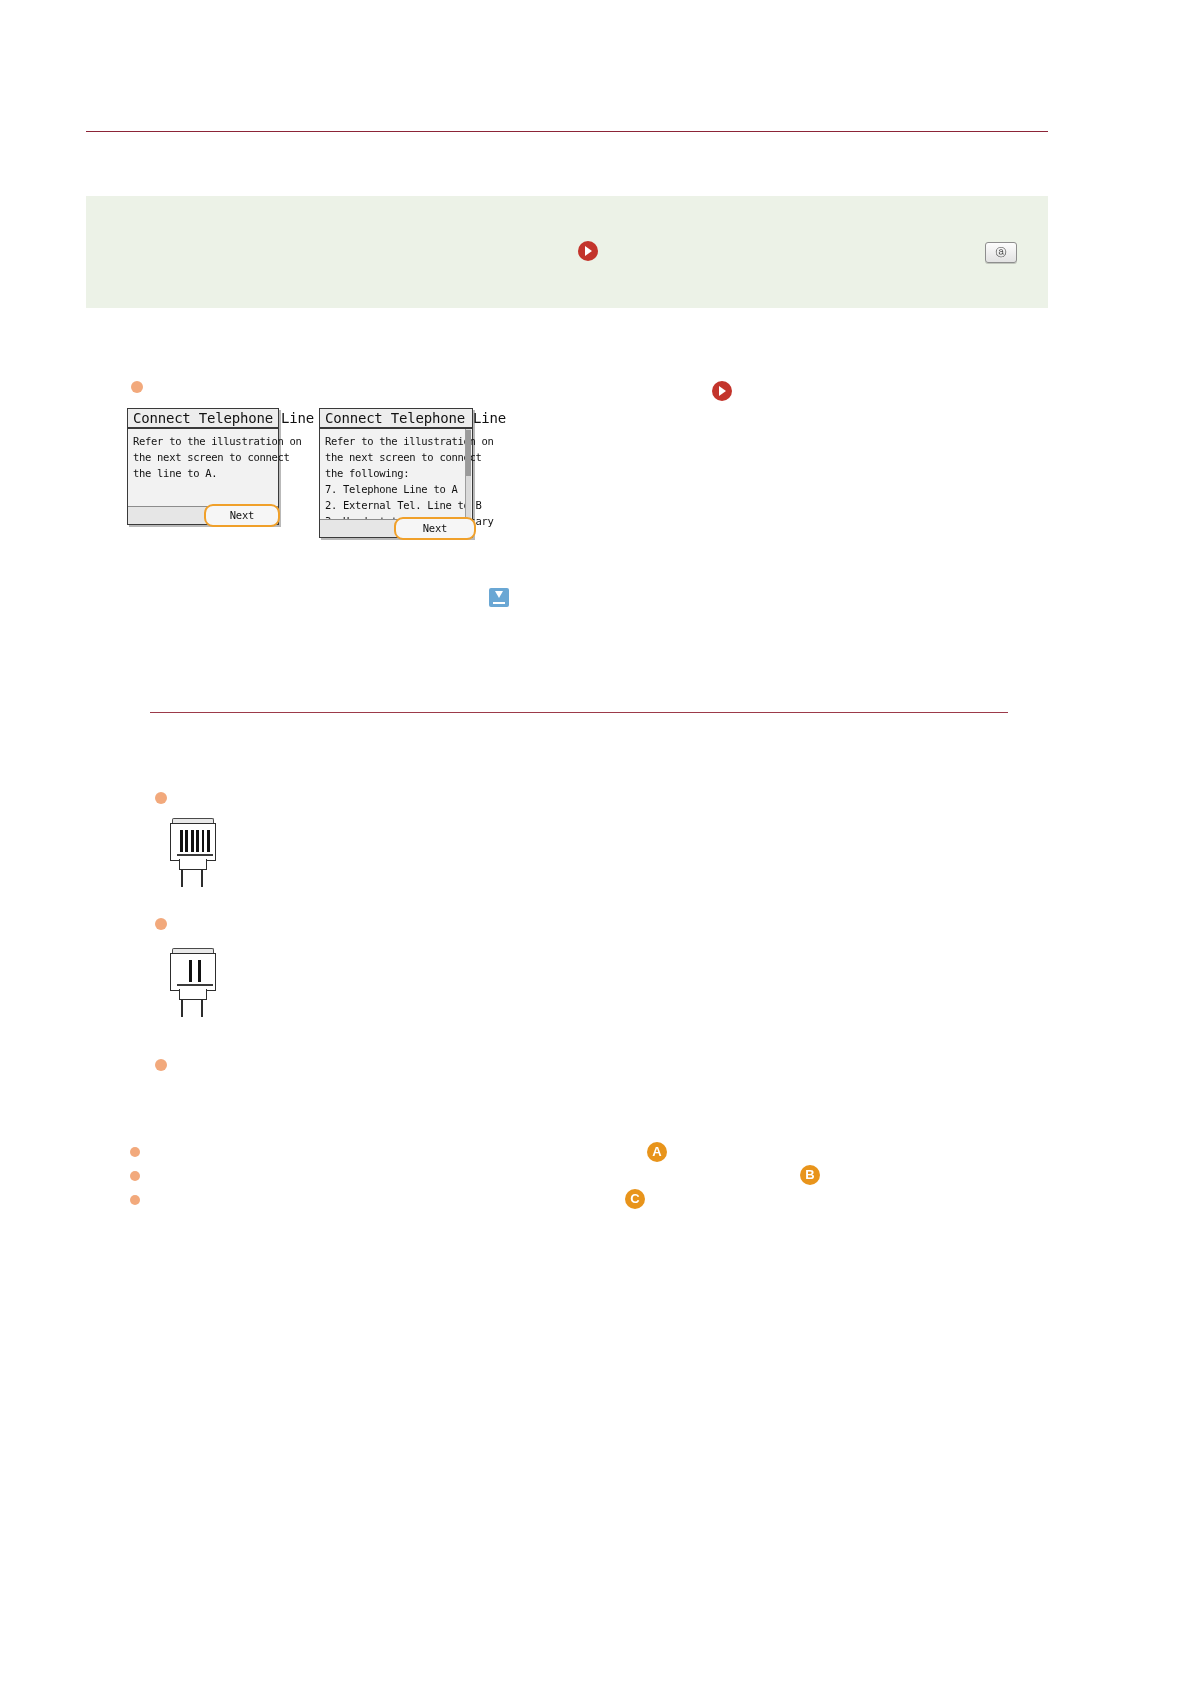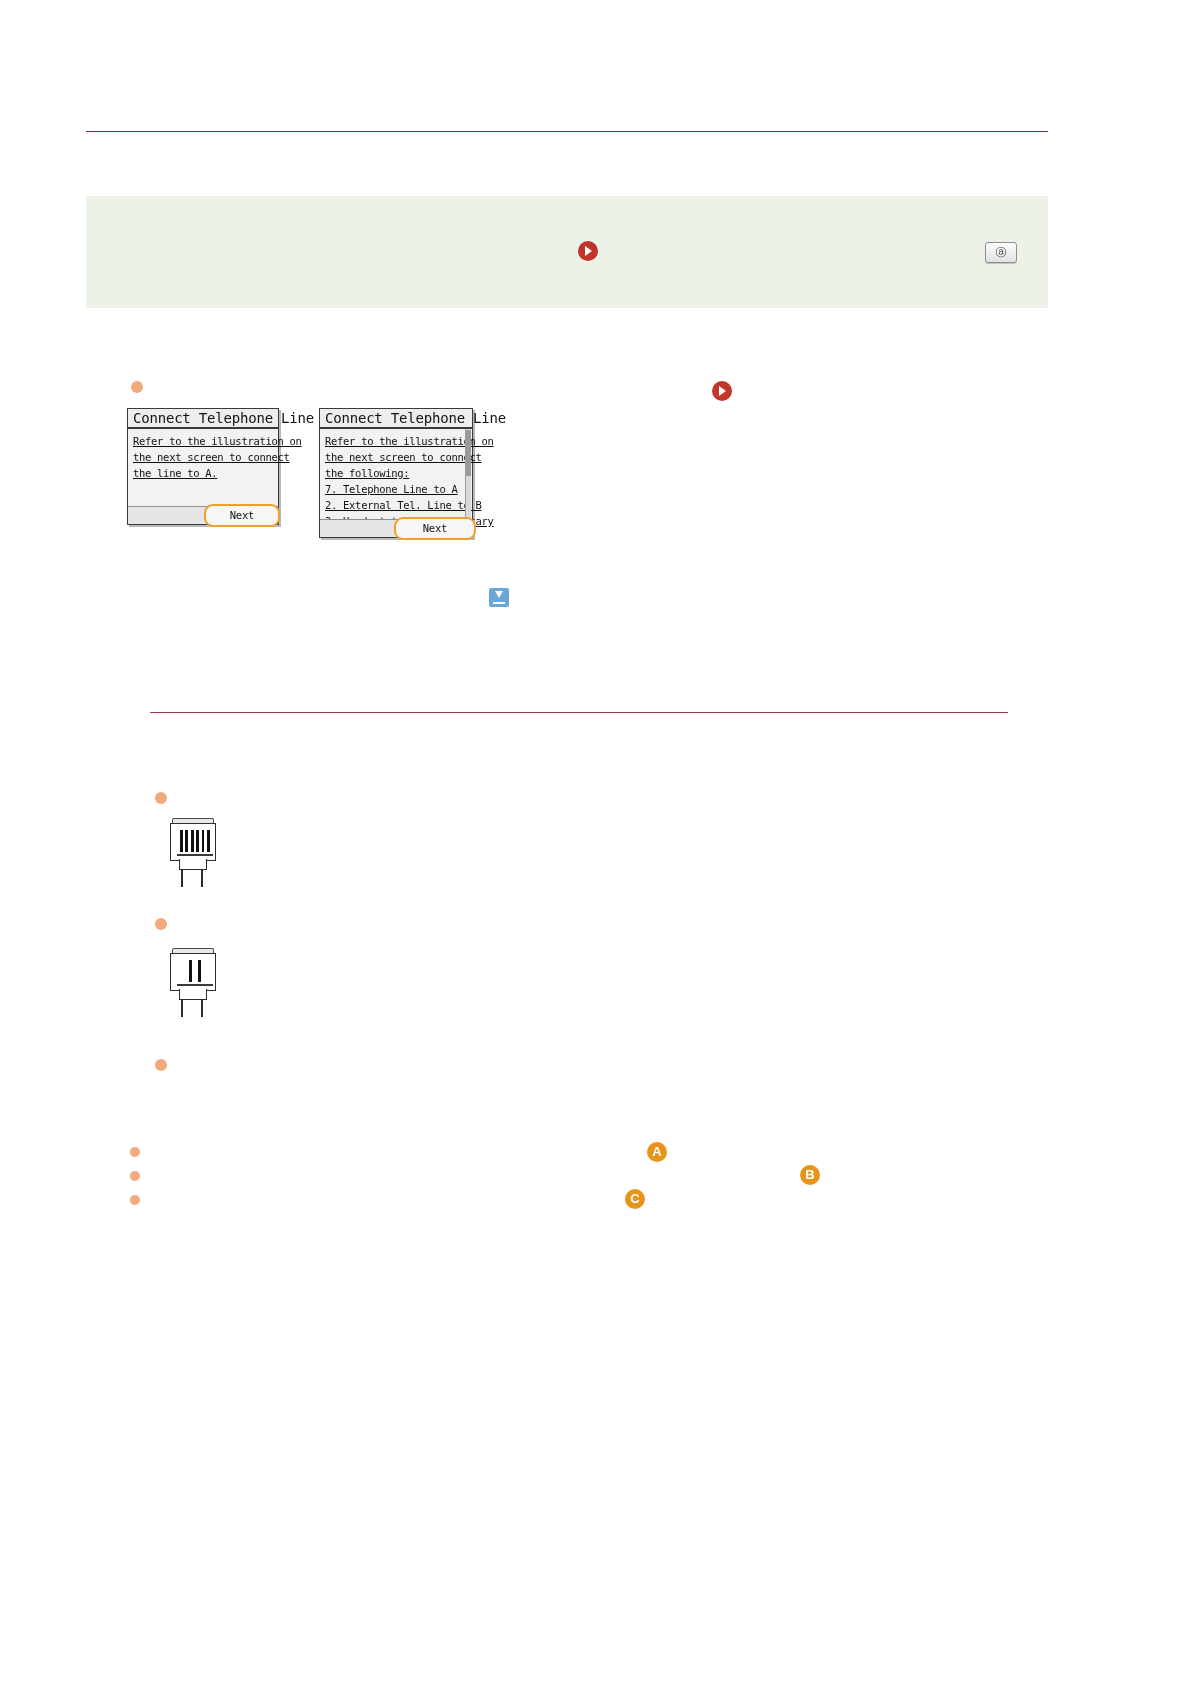--- a/index.html
+++ b/index.html
@@ -85,21 +85,20 @@
     height:18px;line-height:18px;
     padding-left:5px;
     font-size:14px;
     background:#ededed;
     border-bottom:2px solid #3a3a3a;
     white-space:nowrap;
     letter-spacing:-0.2px;
   }
   .lcd .body{
     padding:4px 11px 0 5px;
-    text-decoration:underline;
   }
   .lcd .body .line{
     font-size:10.5px;
     line-height:16px;
     white-space:nowrap;
     letter-spacing:-0.3px;
   }
   .lcd .footer{
     position:absolute;left:0;right:0;bottom:0;
     height:17px;

